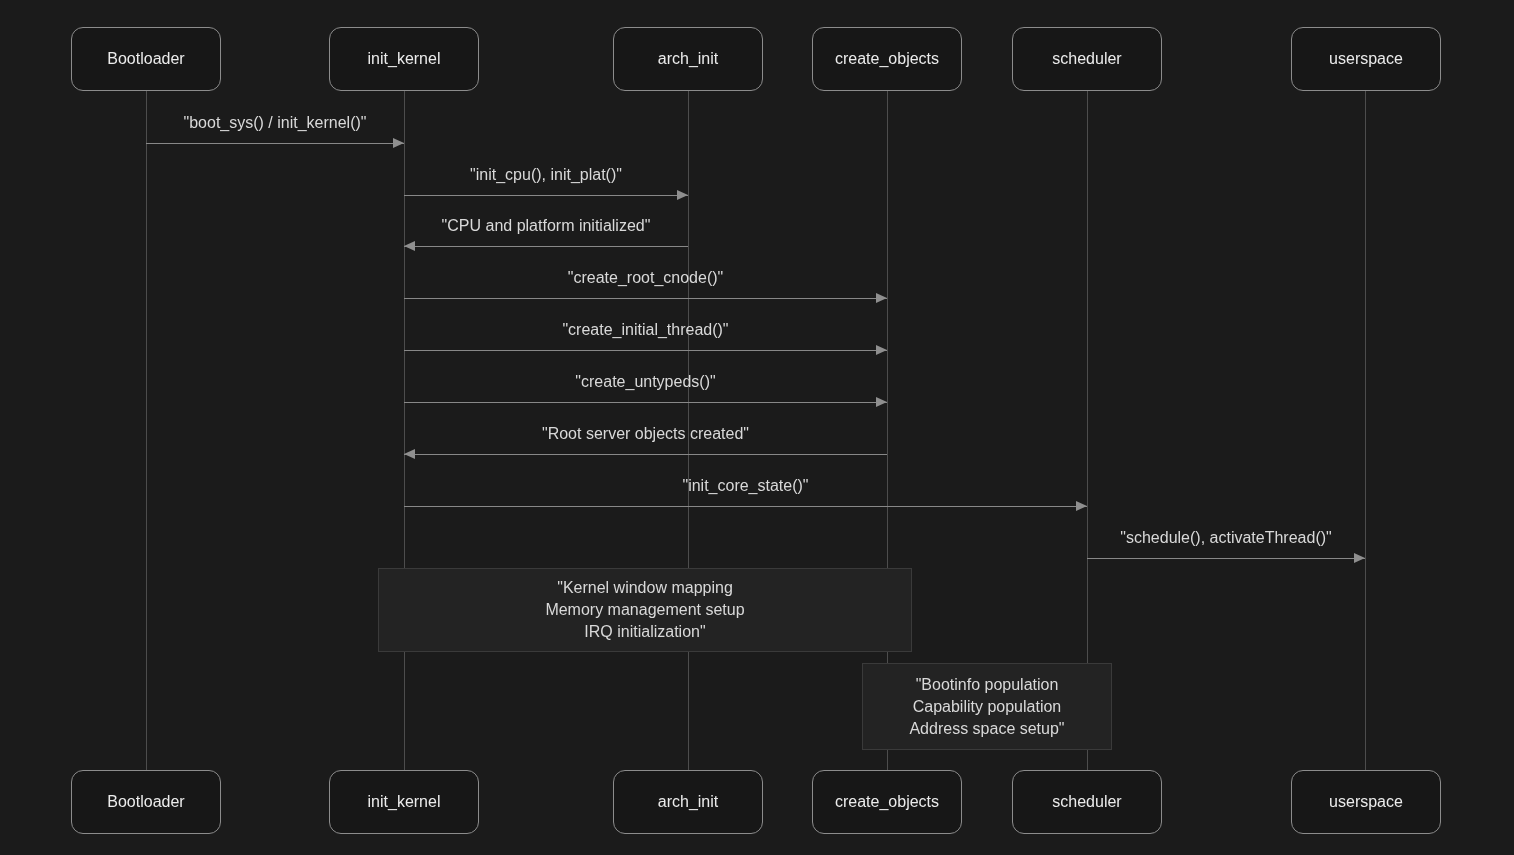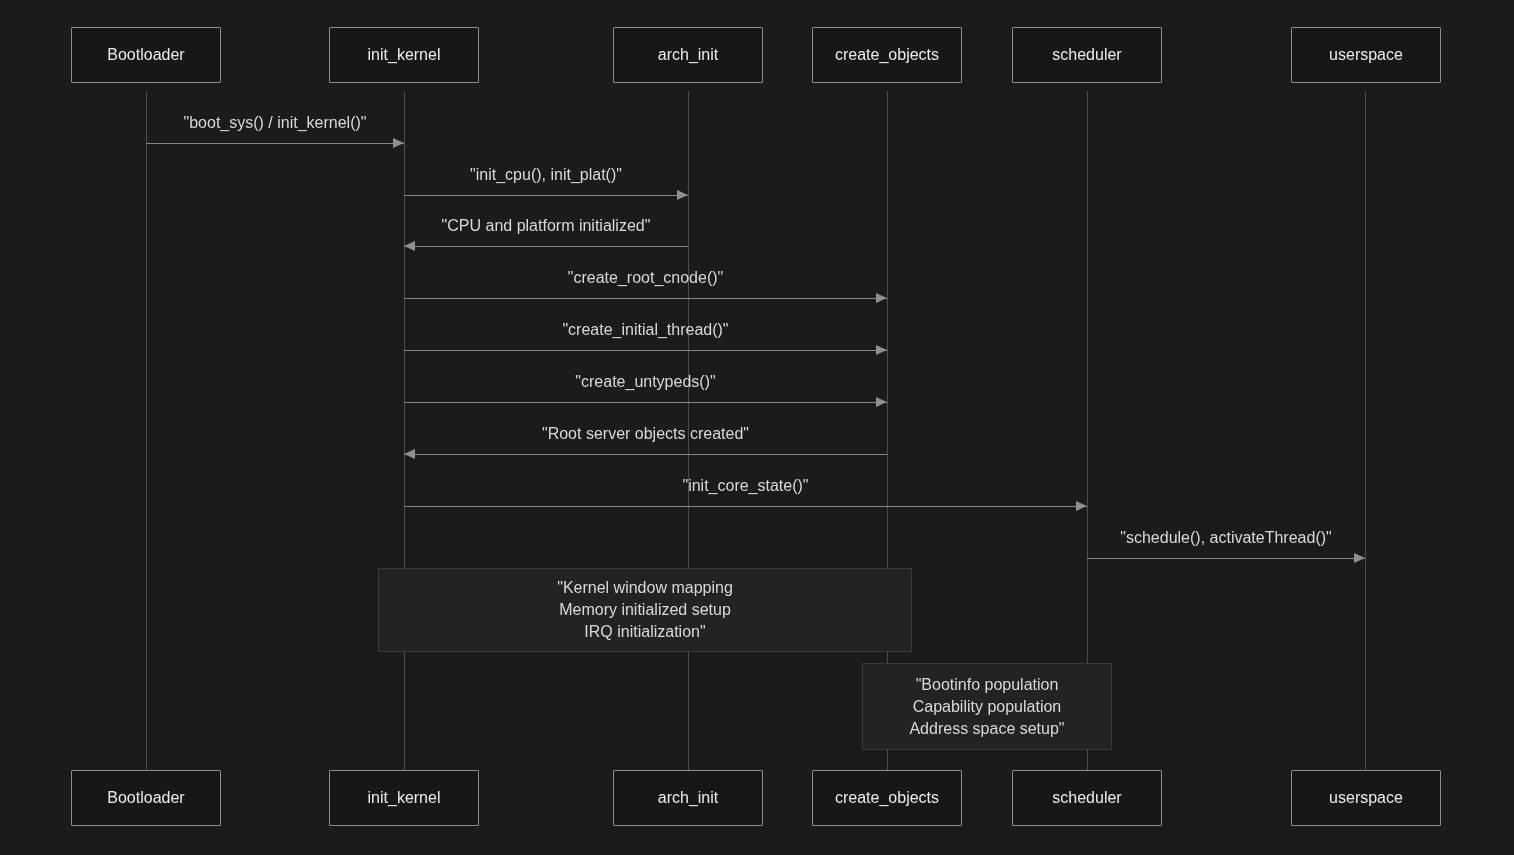--- a/index.html
+++ b/index.html
@@ -11,25 +11,25 @@
   .stage {
     position: relative;
     width: 1514px;
     height: 855px;
     background: #1b1b1b;
     overflow: hidden;
   }
   .actor-box {
     position: absolute;
     width: 150px;
-    height: 56px;
+    height: 64px;
     box-sizing: border-box;
     background: #171717;
     border: 1px solid #8c8c8c;
-    border-radius: 1px;
+    border-radius: 12px;
     display: flex;
     align-items: center;
     justify-content: center;
     color: #ececec;
     font-size: 16px;
   }
   .actor-box.top { top: 27px; }
   .actor-box.bottom { top: 770px; }
   .lifeline {
     position: absolute;
@@ -151,21 +151,21 @@
   </div>
 
   <div>
     <div class="msg-label" style="left:1087px;top:526px;width:278px">"schedule(), activateThread()"</div>
     <div class="msg-line" style="left:1087px;top:558px;width:278px"></div>
     <div class="arrowhead right" style="left:1354px;top:553px"></div>
   </div>
 
   <div class="note-box" style="left:378px;top:568px;width:534px;height:84px">
     <div>"Kernel window mapping</div>
-    <div>Memory initialized setup</div>
+    <div>Memory management setup</div>
     <div>IRQ initialization"</div>
   </div>
 
   <div class="note-box" style="left:862px;top:663px;width:250px;height:87px">
     <div>"Bootinfo population</div>
     <div>Capability population</div>
     <div>Address space setup"</div>
   </div>
 
 </div>

